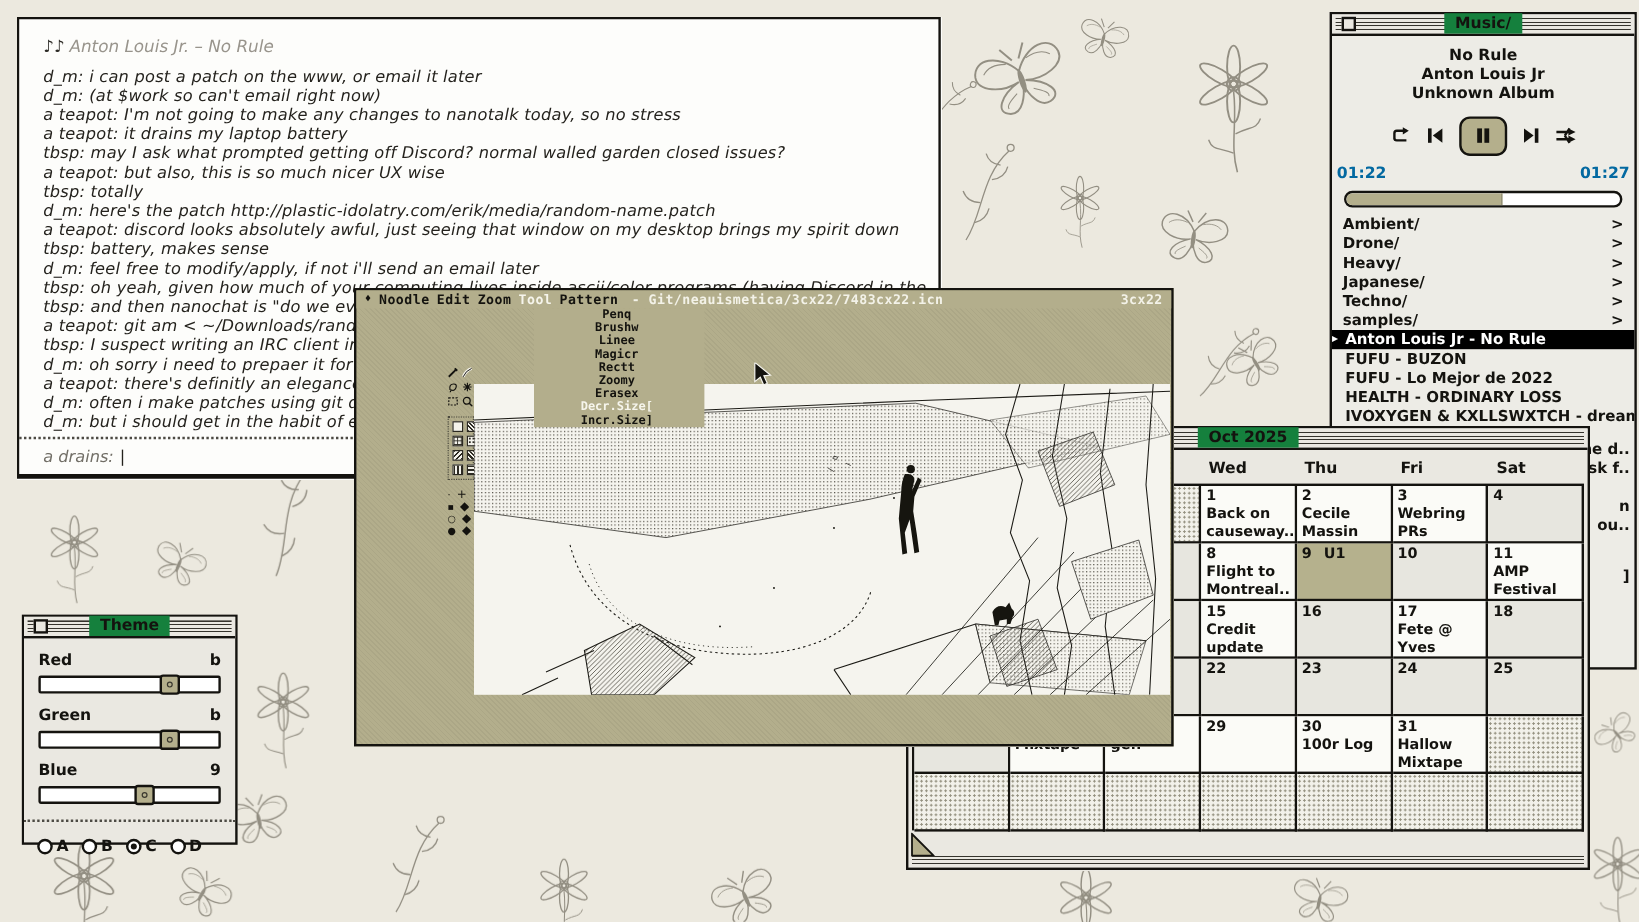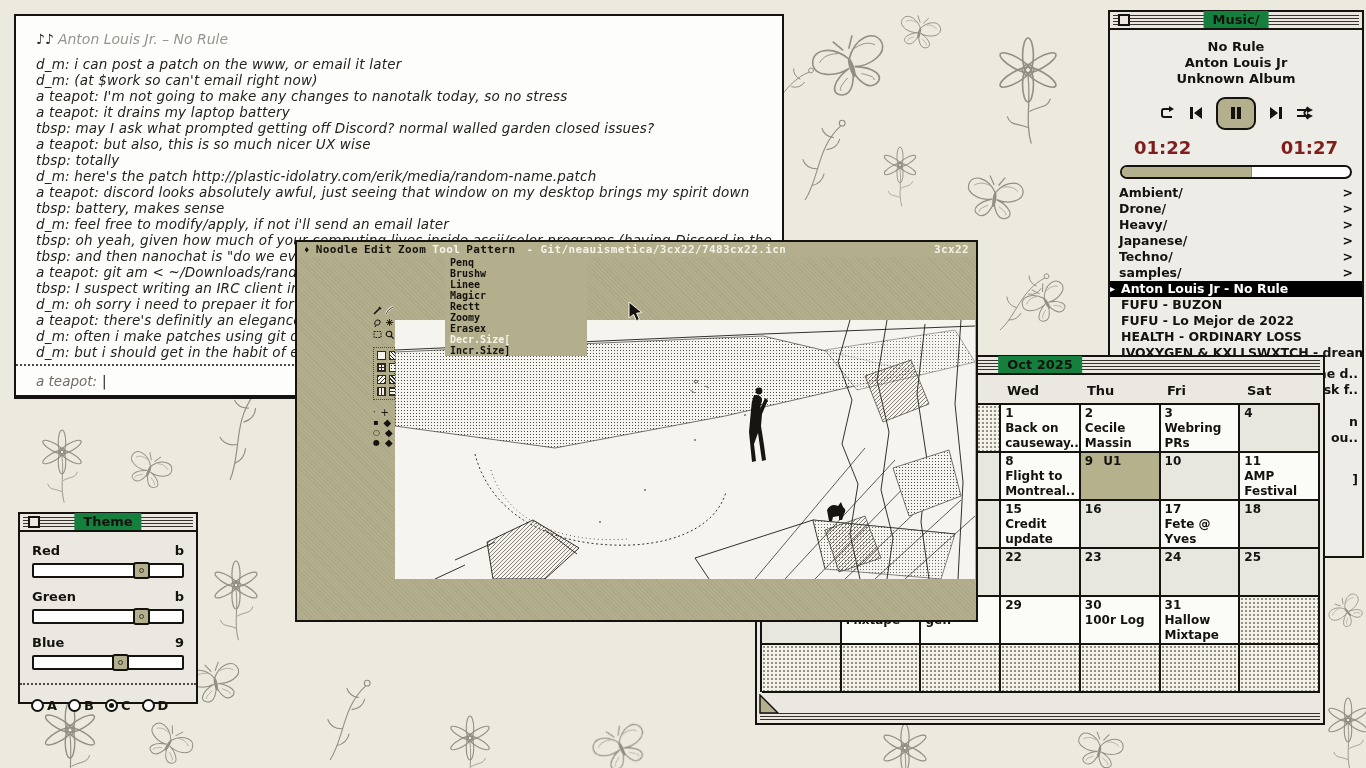--- a/index.html
+++ b/index.html
@@ -35,21 +35,21 @@
   #theme .radios{display:flex;gap:11px;padding:13px 0 0 11px;}
   #theme .radio-item{display:flex;align-items:center;gap:3px;font-weight:bold;font-size:13px;color:#14130f;}
   #theme .rb{width:13px;height:13px;border:2px solid #14130f;border-radius:50%;background:#fff;position:relative;}
   #theme .rb.on::after{content:"";position:absolute;inset:2px;background:#14130f;border-radius:50%;}
   
   #music{left:1108px;top:10px;width:256px;height:548px;background:#edece6;}
   #music .trackinfo{margin-top:9px;text-align:center;font-weight:bold;font-size:13px;line-height:16px;color:#14130f;}
   #music .controls{display:flex;justify-content:center;align-items:center;gap:13px;margin-top:9px;height:34px;}
   #music .ctl{background:none;border:none;padding:0;display:flex;align-items:center;justify-content:center;cursor:pointer;}
   #music .ctl.primary{width:40px;height:33px;background:#b4af8c;border:2px solid #14130f;border-radius:9px;}
-  #music .times{display:flex;justify-content:space-between;margin-top:7px;padding:0 24px;font-weight:bold;font-size:18px;color:#7f1d1d;}
+  #music .times{display:flex;justify-content:space-between;margin-top:7px;padding:0 4px;font-weight:bold;font-size:13px;color:#0369a1;}
   #music .progress{margin:7px 10px 0;height:14px;border:2px solid #14130f;border-radius:8px;background:#fff;overflow:hidden;}
   #music .fill{height:100%;background:#b4af8c;border-right:1.5px solid #8d8a72;}
   #music .mlist{margin-top:6px;}
   #music .mlist.tracks{margin-top:0;}
   #music .mrow{height:16px;line-height:16px;display:flex;justify-content:space-between;
     padding:0 9px;font-weight:bold;font-size:12.5px;color:#14130f;white-space:nowrap;overflow:hidden;}
   #music .trackrow{position:relative;display:block;padding-left:11px;}
   #music .selmark{position:absolute;left:0;top:0;font-size:10px;display:none;}
   #music .trackrow.sel{background:#000;color:#fff;}
   #music .trackrow.sel .selmark{display:inline;}
@@ -76,21 +76,21 @@
     background-image:repeating-linear-gradient(45deg,rgba(0,0,0,.045) 0 1px,transparent 1px 3px);border-width:2px;}
   #noodle .ntitle{height:15px;display:flex;align-items:center;gap:11px;padding:0 7px;background:#b3ae8c;
     font-family:"DejaVu Sans Mono","Liberation Mono",monospace;font-weight:bold;font-size:11px;letter-spacing:.4px;white-space:nowrap;}
   #noodle .ndiamond{font-size:9px;color:#14130f;}
   #noodle .nmenu{color:#14130f;margin-left:-5px;}
   #noodle .nmenu.act{color:#f6f5ec;}
   #noodle .npath{color:#f3f2e8;flex:1;overflow:hidden;}
   #noodle .nbadge{color:#f3f2e8;}
   #noodle .ndrop{position:absolute;left:148px;top:15px;width:142px;background:#b3ae8c;z-index:4;
     font-family:"DejaVu Sans Mono","Liberation Mono",monospace;font-weight:bold;font-size:10px;}
-  #noodle .ndrow{display:flex;justify-content:flex-start;height:11px;line-height:11px;padding:0 9px 0 5px;color:#14130f;}
+  #noodle .ndrow{display:flex;justify-content:center;height:11px;line-height:11px;padding:0 9px 0 5px;color:#14130f;}
   #noodle .ndrow.hl{color:#f6f5ec;}
   #noodle .ntools{position:absolute;left:76px;top:64px;width:24px;}
   #noodle .ti{display:flex;gap:3px;margin-bottom:3px;}
   #noodle .palette{border:1px dotted #4c4a3e;padding:3px;display:grid;grid-template-columns:9px 9px;gap:3px;margin:8px 0 8px;width:22px;}
   #noodle .sw{width:9px;height:9px;border:1px solid #2c2a22;background:#f4f3ec;}
   #noodle .sw.p-checker{background-image:repeating-linear-gradient(45deg,#2c2a22 0 1px,transparent 1px 2.5px);}
   #noodle .sw.p-grid{background-image:linear-gradient(#2c2a22 1px,transparent 1px),linear-gradient(90deg,#2c2a22 1px,transparent 1px);background-size:3px 3px;}
   #noodle .sw.p-dots{background-image:radial-gradient(#2c2a22 .8px,transparent .8px);background-size:3px 3px;}
   #noodle .sw.p-dense{background-image:repeating-linear-gradient(45deg,#2c2a22 0 1.4px,transparent 1.4px 2.6px);}
   #noodle .sw.p-diag{background-image:repeating-linear-gradient(-45deg,#2c2a22 0 1px,transparent 1px 3px);}
@@ -180,21 +180,21 @@
       <div class="msg">tbsp: oh yeah, given how much of your computing lives inside ascii/color programs (having Discord in the mix.. ow</div>
       <div class="msg">tbsp: and then nanochat is "do we even need</div>
       <div class="msg">a teapot: git am &lt; ~/Downloads/random-na</div>
       <div class="msg">tbsp: I suspect writing an IRC client in uxn</div>
       <div class="msg">d_m: oh sorry i need to prepaer it for that</div>
       <div class="msg">a teapot: there's definitly an elegance to ha</div>
       <div class="msg">d_m: often i make patches using git diff wh</div>
       <div class="msg">d_m: but i should get in the habit of export</div>
     </div>
   <div class="chat-inputrow">
-    <span>a teapot:</span><span class="caret">|</span>
+    <span>a drains:</span><span class="caret">|</span>
   </div>
 </div>
 
 <div id="theme" class="window z1">
   <div class="titlebar">
     <div class="stripes"></div>
     <div class="closebox"></div>
     <div class="tlabel">Theme</div>
   </div>
   <div>

